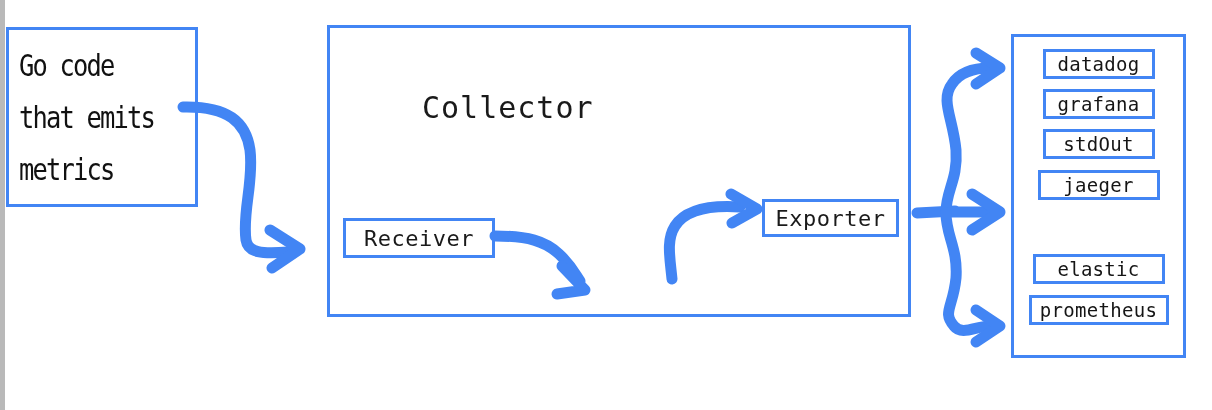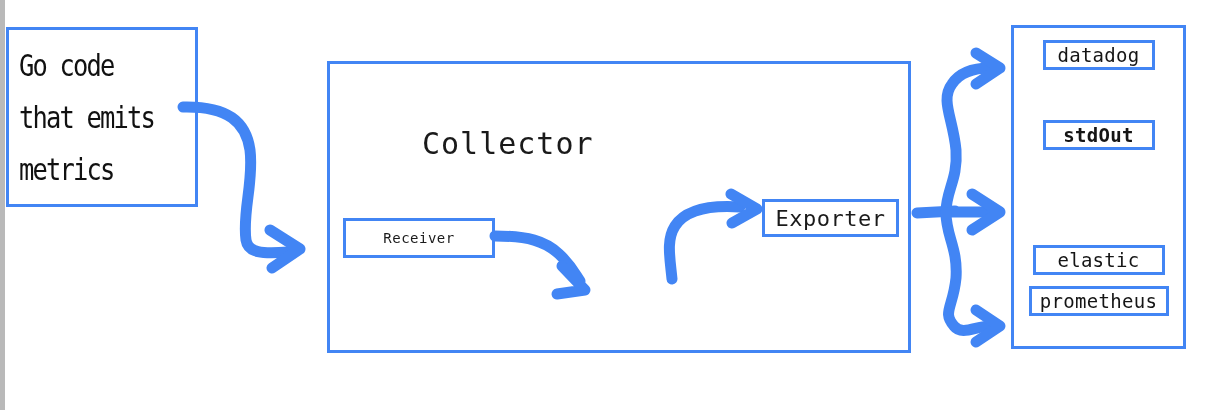--- a/index.html
+++ b/index.html
@@ -60,36 +60,35 @@
     transform-origin: left center;
     color: #111111;
   }
   
   #collector-box {
     left: 327px;
     top: 25px;
     width: 584px;
     height: 292px;
     display: block;
-    margin-top: 36px;
   }
   #collector-title {
     position: absolute;
     left: 92px;
     top: 62px;
     font-size: 30px;
     letter-spacing: 1px;
     color: #1a1a1a;
   }
   #receiver-box {
     left: 343px;
     top: 218px;
     width: 152px;
     height: 40px;
-    font-size: 14px;
+    font-size: 22px;
     letter-spacing: 0.5px;
   }
   #processor-box {
     left: 557px;
     top: 283px;
     width: 152px;
     height: 40px;
     font-size: 22px;
     letter-spacing: 0.5px;
   }
@@ -97,21 +96,21 @@
     left: 762px;
     top: 199px;
     width: 137px;
     height: 38px;
     font-size: 22px;
     letter-spacing: 0.5px;
   }
   
   #backends-box {
     left: 1011px;
-    top: 25px;
+    top: 34px;
     width: 175px;
     height: 324px;
     display: block;
     padding-left: 37px;
   }
   .backend-item {
     position: absolute;
     box-sizing: border-box;
     background: #ffffff;
     border: 3px solid #4285f4;
@@ -154,21 +153,23 @@
 
   <div class="box" id="receiver-box">
     <span>Receiver</span>
   </div>
   <div class="box" id="exporter-box">
     <span>Exporter</span>
   </div>
 
   <div class="box" id="backends-box">
     <div class="backend-item" style="top: 12px; width: 112px;"><span>datadog</span></div>
-    <div class="backend-item" style="top: 92px; width: 112px; font-weight: bold;"><span>stdOut</span></div>
+    <div class="backend-item" style="top: 52px; width: 112px;"><span>grafana</span></div>
+    <div class="backend-item" style="top: 92px; width: 112px;"><span>stdOut</span></div>
+    <div class="backend-item" style="top: 133px; width: 122px;"><span>jaeger</span></div>
     <div class="backend-item" style="top: 217px; width: 132px;"><span>elastic</span></div>
     <div class="backend-item" style="top: 258px; width: 140px;"><span>prometheus</span></div>
   </div>
 
   <svg class="overlay" viewBox="0 0 1212 410">
     <g fill="none" stroke="#4285f4" stroke-width="11" stroke-linecap="round" stroke-linejoin="round">
 
       <g>
         <path d="M183,107 C 228,106 246,122 250,150 C 254,182 242,212 246,240 C 248,253 262,254 288,252"></path>
         <path d="M270,230 L300,249 L272,268" stroke-width="11"></path>

